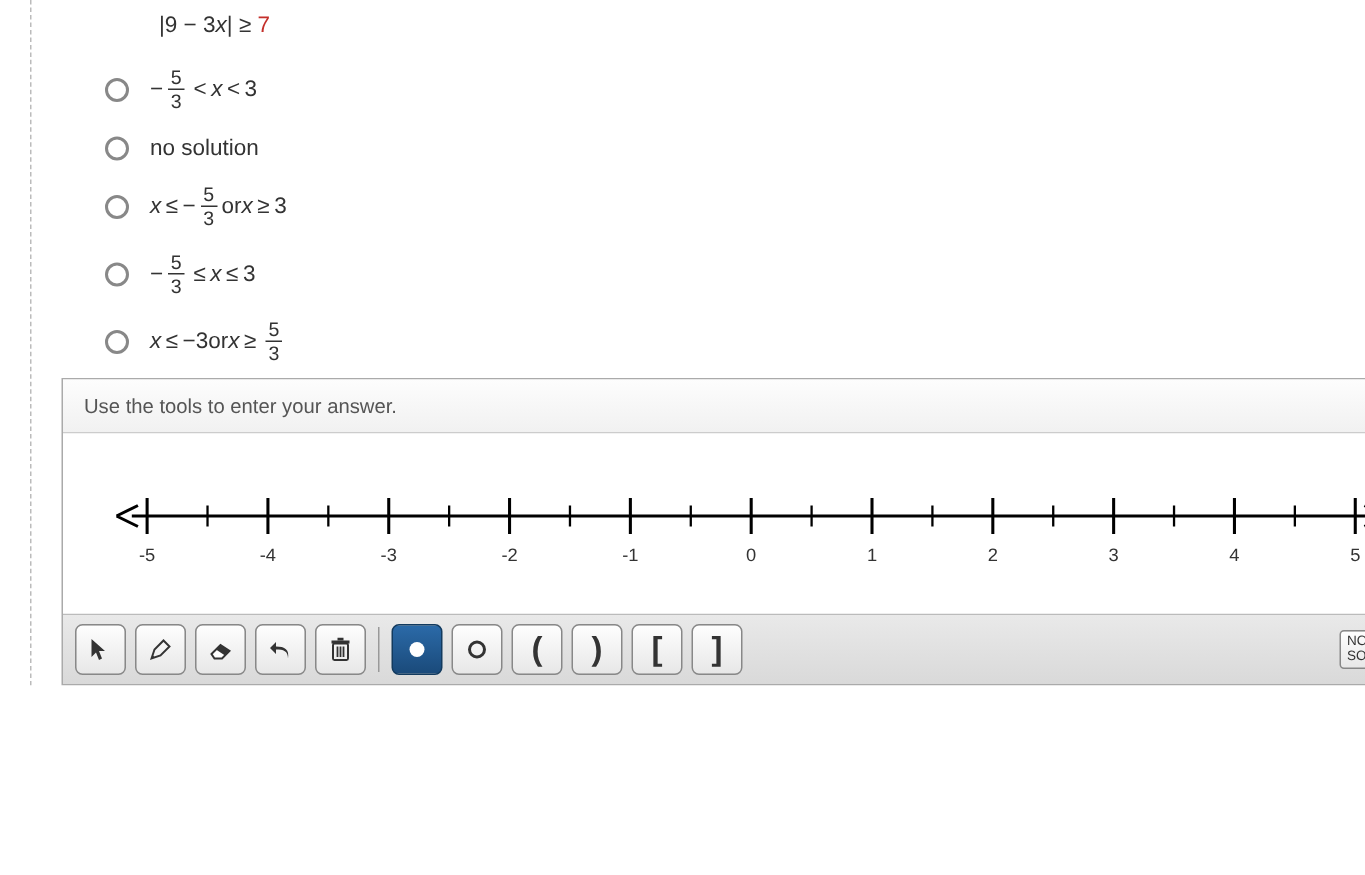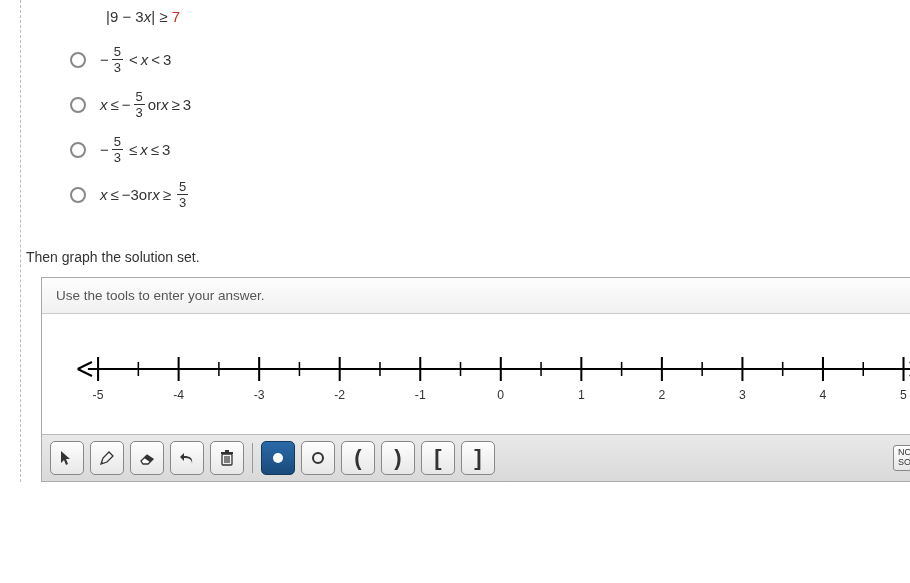--- a/index.html
+++ b/index.html
@@ -155,20 +155,26 @@
           <span class="top">5</span>
           <span class="bot">3</span>
         </span>
       <span class="op sp">&lt;</span>
       <span>x</span>
       <span class="op sp">&lt;</span>
       <span class="num">3</span>
     </div>
   </div>
 
+  <div class="option-row">
+    <div class="radio"></div>
+    <div class="option-label" style="font-style:normal">
+      <span>no solution</span>
+    </div>
+  </div>
 
   <div class="option-row">
     <div class="radio"></div>
     <div class="option-label">
       <span>x</span>
       <span class="op sp">≤</span>
       <span class="op">−</span>
       <span class="frac">
           <span class="top">5</span>
           <span class="bot">3</span>
@@ -204,21 +210,20 @@
       <span class="op" style="font-style:normal"> or </span>
       <span>x</span>
       <span class="op sp">≥</span>
       <span class="frac">
           <span class="top">5</span>
           <span class="bot">3</span>
         </span>
     </div>
   </div>
 
-  <div class="prompt">Then graph the solution set.</div>
 
   <div class="graph-panel">
     <div class="graph-header">Use the tools to enter your answer.</div>
     <div class="numberline-area">
       <svg class="numberline-svg" id="nlsvg" viewBox="0 0 870 120" preserveAspectRatio="none">
           <line x1="45" y1="55" x2="855" y2="55" stroke="#000" stroke-width="2"></line>
           <path d="M 35 55 L 49 48 M 35 55 L 49 62" stroke="#000" stroke-width="2" fill="none"></path>
           <path d="M 865 55 L 851 48 M 865 55 L 851 62" stroke="#000" stroke-width="2" fill="none"></path>
           <line x1="55" y1="43" x2="55" y2="67" stroke="#000" stroke-width="2"></line>
           <text x="55" y="85" text-anchor="middle" font-size="12" font-family="Arial" fill="#333">-5</text>

